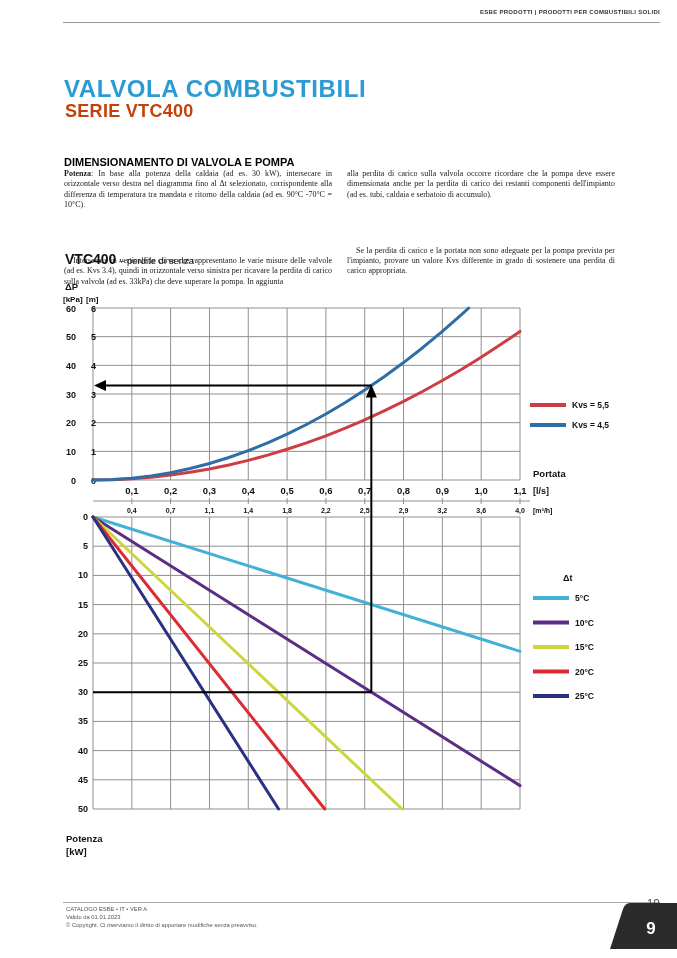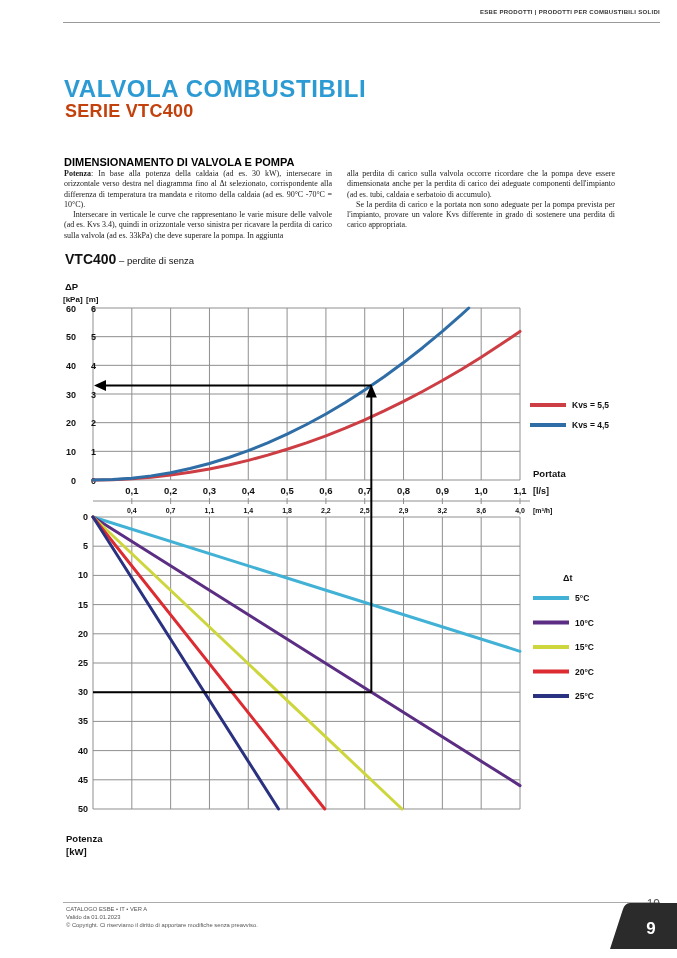--- a/index.html
+++ b/index.html
@@ -11,21 +11,21 @@
   .eyebrow{position:absolute;top:59px;left:65px;font-size:12.5px;color:#9a9a9a;letter-spacing:.4px;}
   .main-title{position:absolute;top:75px;left:64px;font-size:24px;font-weight:bold;
         color:#2d9bd3;letter-spacing:.6px;}
   .series-title{position:absolute;top:101px;left:65px;font-size:18px;font-weight:bold;
         color:#c2410c;letter-spacing:.3px;}
   .section-heading{position:absolute;top:156px;left:64px;font-size:11px;font-weight:bold;color:#000;}
   .col{position:absolute;top:169px;width:268px;font-family:"Liberation Serif",serif;
         font-size:8px;line-height:10.3px;color:#1a1a1a;text-align:justify;}
   .col-left{left:64px;} .col-right{left:347px;}
   .col p{margin:0;}
-  .col p.indent{text-indent:9px;}
+  .col p.indent{text-indent:9px;margin-top:46px;}
   .chart-header{position:absolute;top:251px;left:65px;font-size:9.5px;color:#111;}
   .chart-header b{font-size:14px;}
   #charts{position:absolute;top:0;left:0;pointer-events:none;}
   #charts text{font-family:"Liberation Sans",sans-serif;}
   .footer-rule{position:absolute;top:902px;left:63px;width:597px;height:1px;background:#aaa;}
   .footer-text{position:absolute;top:905px;left:66px;font-size:5.8px;line-height:8px;color:#555;}
   .footer-text div{white-space:nowrap;}
   .page-number{position:absolute;top:897px;left:620px;width:40px;text-align:right;
         font-size:12px;color:#555;}
   .tab-svg{position:absolute;top:903px;left:610px;}
@@ -41,21 +41,21 @@
 
   <div class="main-title">VALVOLA COMBUSTIBILI</div>
   <div class="series-title">SERIE VTC400</div>
 
   <div class="section-heading">DIMENSIONAMENTO DI VALVOLA E POMPA</div>
   <div class="col col-left">
     <p><b>Potenza</b><span>: In base alla potenza della caldaia (ad es. 30 kW), intersecare in orizzontale verso destra nel diagramma fino al Δt selezionato, corrispondente alla differenza di temperatura tra mandata e ritorno della caldaia (ad es. 90°C -70°C = 10°C).</span></p>
     <p class="indent">Intersecare in verticale le curve che rappresentano le varie misure delle valvole (ad es. Kvs 3.4), quindi in orizzontale verso sinistra per ricavare la perdita di carico sulla valvola (ad es. 33kPa) che deve superare la pompa. In aggiunta</p>
   </div>
   <div class="col col-right">
-    <p>alla perdita di carico sulla valvola occorre ricordare che la pompa deve essere dimensionata anche per la perdita di carico dei adeguate componenti dell'impianto (ad es. tubi, caldaia e serbatoio di accumulo).</p>
+    <p>alla perdita di carico sulla valvola occorre ricordare che la pompa deve essere dimensionata anche per la perdita di carico dei restanti componenti dell'impianto (ad es. tubi, caldaia e serbatoio di accumulo).</p>
     <p class="indent">Se la perdita di carico e la portata non sono adeguate per la pompa prevista per l'impianto, provare un valore Kvs differente in grado di sostenere una perdita di carico appropriata.</p>
   </div>
 
   <div class="chart-header">
     <b>VTC400</b>
     <span>– perdite di senza</span>
   </div>
 
   <svg id="charts" width="677" height="958" viewBox="0 0 677 958">
       <line x1="93" y1="308" x2="93" y2="480" stroke="#8f8f8f" stroke-width="1"></line>

